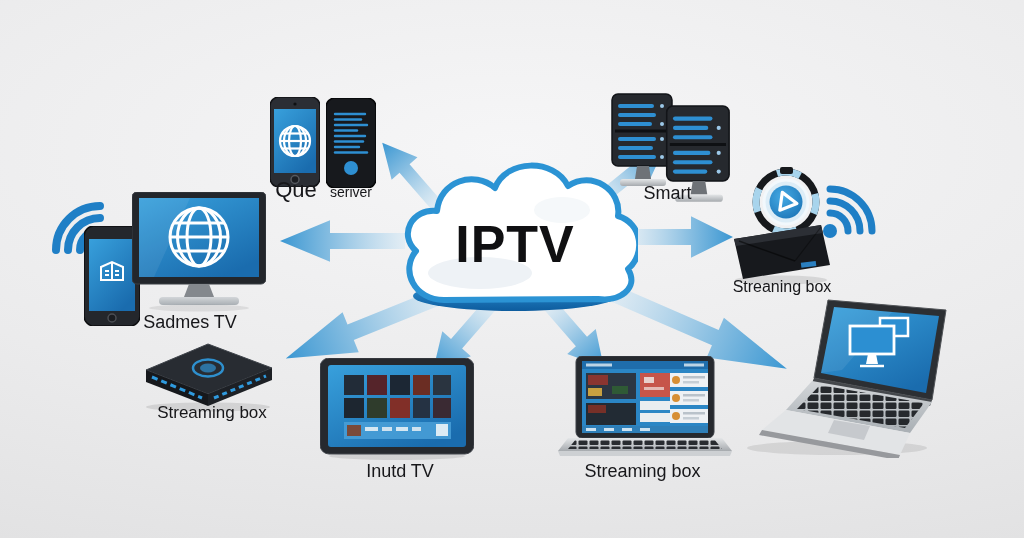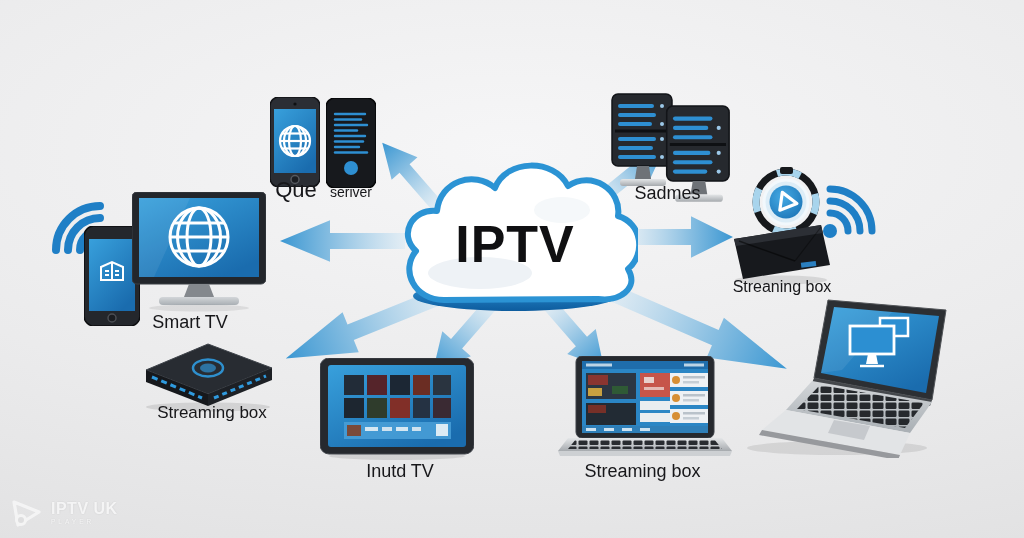--- a/index.html
+++ b/index.html
@@ -147,21 +147,21 @@
         <line x1="10" y1="65" x2="39" y2="65"></line>
     </g>
     <g fill="#9cc8e8">
       <circle cx="52" cy="23" r="2"></circle>
         <circle cx="52" cy="47" r="2"></circle>
         <circle cx="52" cy="65" r="2"></circle>
     </g>
     <polygon points="27,74 39,74 41,87 25,87" fill="#6e7277"></polygon>
     <rect x="10" y="87" width="46" height="7" rx="3" fill="url(#silver)"></rect>
   </svg>
-  <div class="label" style="left:615px;top:183px;width:105px;font-size:18px">Sadmes</div>
+  <div class="label" style="left:615px;top:183px;width:105px;font-size:18px">Smart</div>
 
   <svg class="abs" style="left:46px;top:196px" width="76" height="76" viewBox="0 0 76 76">
     <circle cx="54" cy="54" r="7.5" fill="#1f7fc6"></circle>
     <g stroke="#1f7fc6" stroke-width="8" fill="none" stroke-linecap="round">
       <path d="M34,54 A20,20 0 0 1 54,34"></path>
       <path d="M22,54 A32,32 0 0 1 54,22"></path>
       <path d="M10,54 A44,44 0 0 1 54,10"></path>
     </g>
   </svg>
   <svg class="abs" style="left:84px;top:226px" width="56" height="100" viewBox="0 0 56 100">
@@ -186,21 +186,21 @@
       <ellipse rx="12" ry="29"></ellipse>
         <ellipse rx="21.5" ry="29"></ellipse>
       <line x1="-25.4" y1="-14" x2="25.4" y2="-14"></line>
         <line x1="-29" y1="0" x2="29" y2="0"></line>
         <line x1="-25.4" y1="14" x2="25.4" y2="14"></line>
     </g>
     <polygon points="57,92 77,92 82,105 52,105" fill="#84888d"></polygon>
     <rect x="27" y="105" width="80" height="8" rx="4" fill="url(#silver2)"></rect>
     <ellipse cx="67" cy="116" rx="50" ry="3.5" fill="#000000" opacity="0.08"></ellipse>
   </svg>
-  <div class="label" style="left:130px;top:312px;width:120px;font-size:18px">Smart TV</div>
+  <div class="label" style="left:130px;top:312px;width:120px;font-size:18px">Sadmes TV</div>
 
   <svg class="abs" style="left:750px;top:166px" width="72" height="72" viewBox="0 0 72 72">
     <circle cx="36" cy="36" r="30" stroke="#17191c" stroke-width="7" fill="none"></circle>
     <circle cx="36" cy="36" r="30" stroke="#a8d4ec" stroke-width="7" fill="none" stroke-dasharray="24 24" stroke-dashoffset="12"></circle>
     <rect x="30" y="1" width="13" height="7" rx="2" fill="#17191c"></rect>
     <circle cx="36" cy="36" r="22" fill="#ddedf7" stroke="#f2f8fc" stroke-width="3"></circle>
     <circle cx="36" cy="36" r="16.5" fill="url(#bgrad)"></circle>
     <path d="M31,27 L47,36 L31,45 Z" stroke="#ffffff" stroke-width="3.2" fill="none" stroke-linejoin="round" transform="rotate(8 36 36)"></path>
   </svg>
   <svg class="abs" style="left:820px;top:177px" width="60" height="64" viewBox="0 0 60 64">
@@ -317,24 +317,14 @@
       <line x1="118" y1="84" x2="142" y2="84" stroke="#ffffff" stroke-width="2.5"></line>
     </g>
     <polygon points="72,96 190,118 188,124 70,101" fill="#44474b"></polygon>
     <polygon points="70,99 190,120 168,151 44,128" fill="url(#silver2)"></polygon>
     <polygon points="78,103 182,121 163,146 55,127" fill="url(#keys2)"></polygon>
     <polygon points="44,128 168,151 158,173 20,148" fill="#e2e4e6"></polygon>
     <polygon points="92,138 128,144 122,158 86,151" fill="#c6c9cd"></polygon>
     <polygon points="20,148 158,173 156,178 17,153" fill="#97999d"></polygon>
   </svg>
 
-  <div class="watermark">
-    <svg width="34" height="30" viewBox="0 0 34 30">
-      <path d="M4,4 L29,14 L8,27 Z" stroke="#ffffff" stroke-width="3.2" fill="none" stroke-linejoin="round"></path>
-      <circle cx="11" cy="22" r="4.5" stroke="#ffffff" stroke-width="3" fill="#dcdcdd"></circle>
-    </svg>
-    <div class="wm-text">
-      <span class="wm-brand">IPTV UK</span>
-      <span class="wm-tag">PLAYER</span>
-    </div>
-  </div>
 
 </div>
 
 </body></html>

